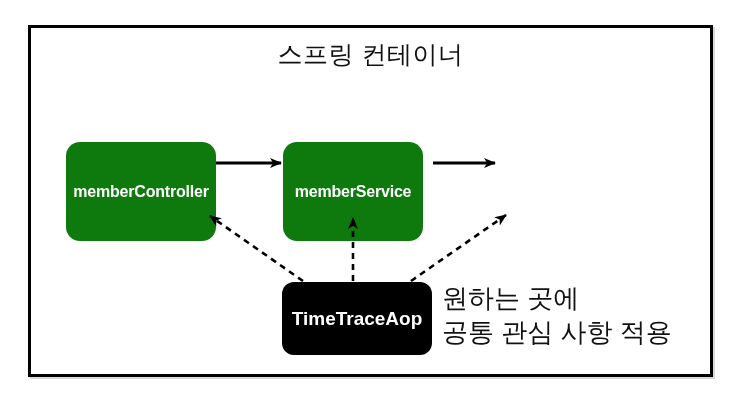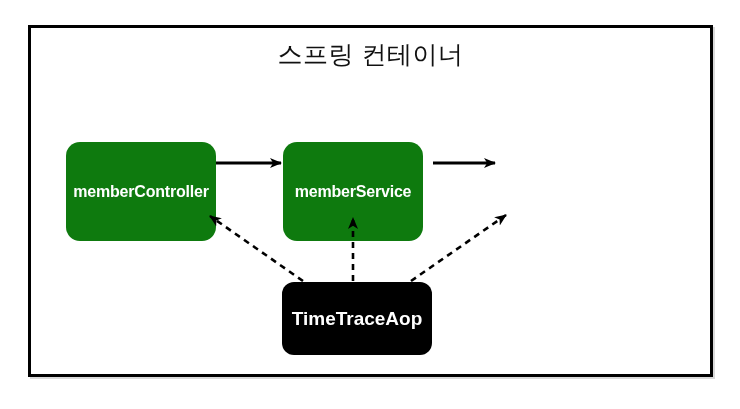--- a/index.html
+++ b/index.html
@@ -130,14 +130,18 @@
     <line x1="433" y1="163" x2="495" y2="163" stroke="#000000" stroke-width="3" marker-end="url(#ah)"></line>
     <line x1="303" y1="281" x2="210" y2="216" stroke="#000000" stroke-width="2.6" stroke-dasharray="6 5" marker-end="url(#ah)"></line>
     <line x1="353" y1="281" x2="353" y2="218" stroke="#000000" stroke-width="2.6" stroke-dasharray="6 5" marker-end="url(#ah)"></line>
     <line x1="411" y1="281" x2="506" y2="215" stroke="#000000" stroke-width="2.6" stroke-dasharray="6 5" marker-end="url(#ah)"></line>
   </svg>
 
   <div class="aop-node">
     <div class="aop-title">TimeTraceAop</div>
   </div>
 
+  <div class="annotation">
+    <div>원하는 곳에</div>
+    <div>공통 관심 사항 적용</div>
+  </div>
 
 </div>
 
 </body></html>

